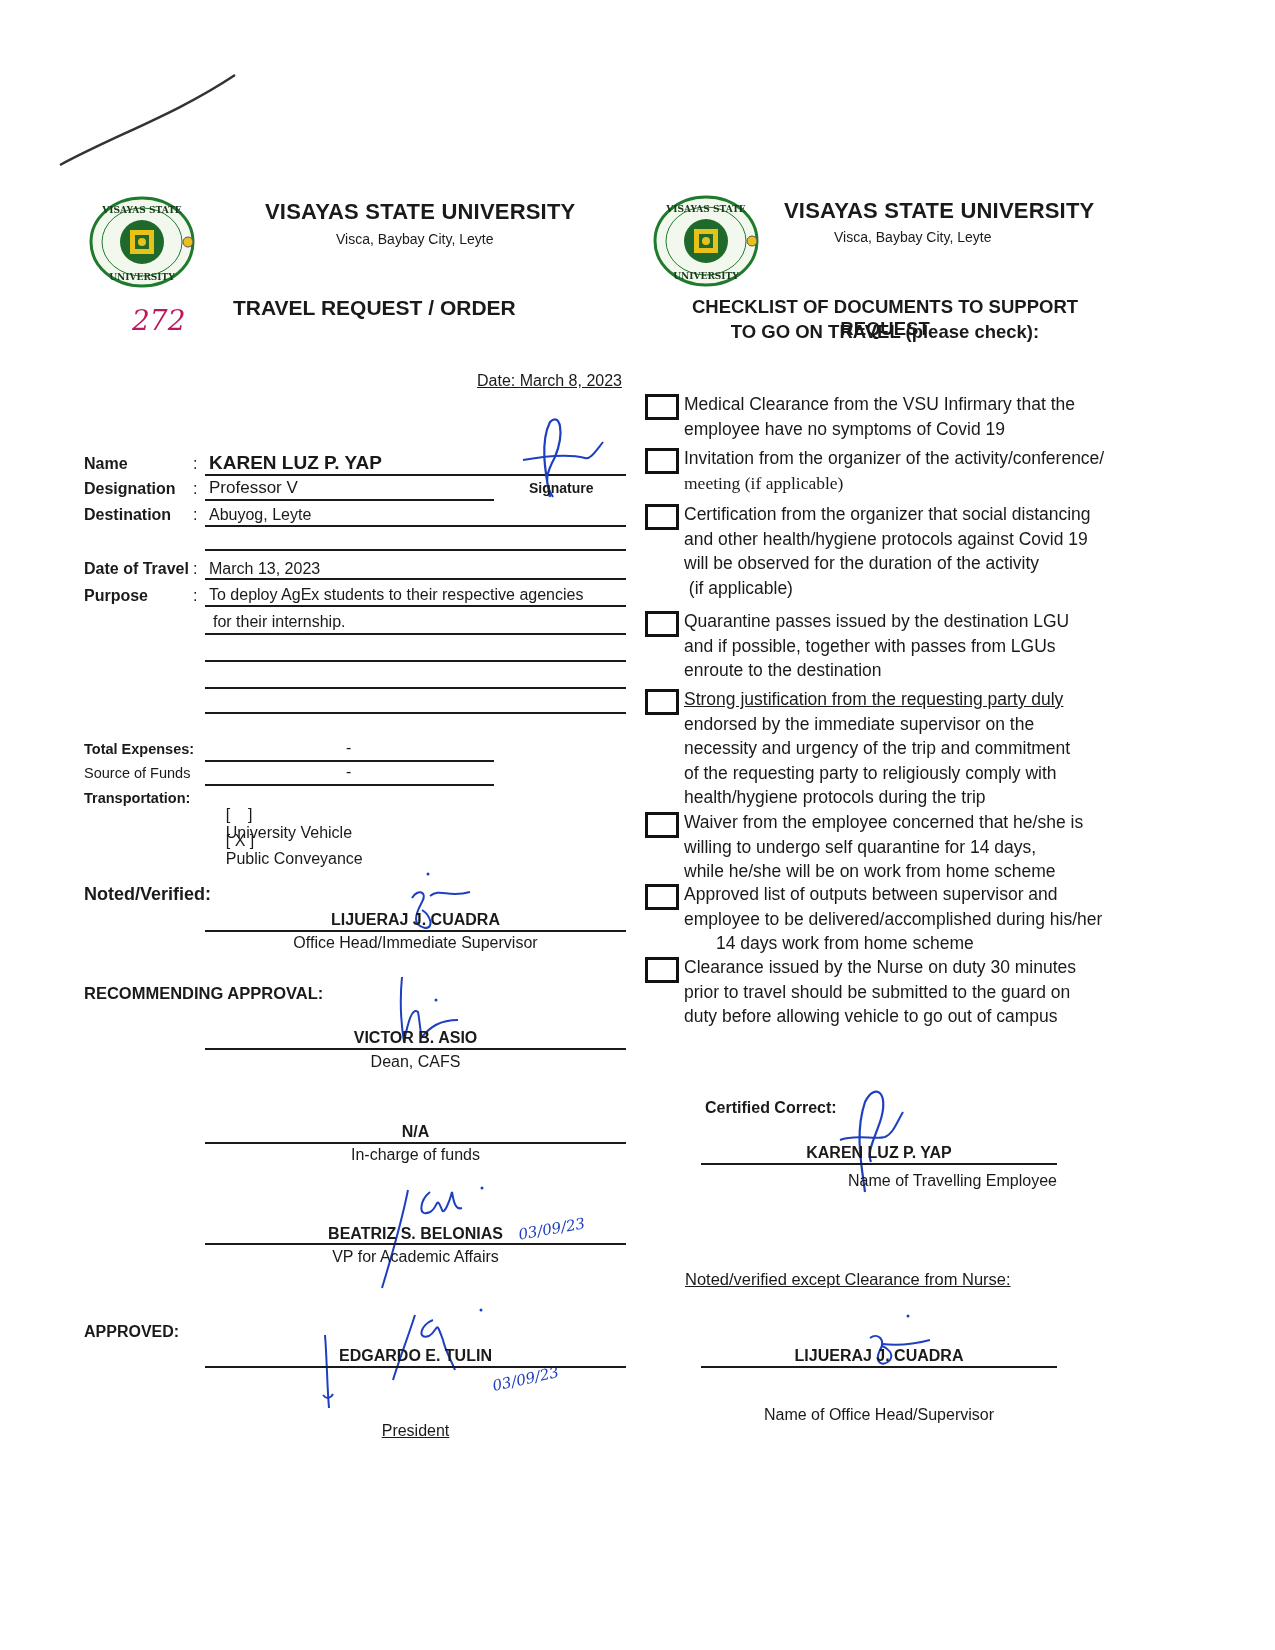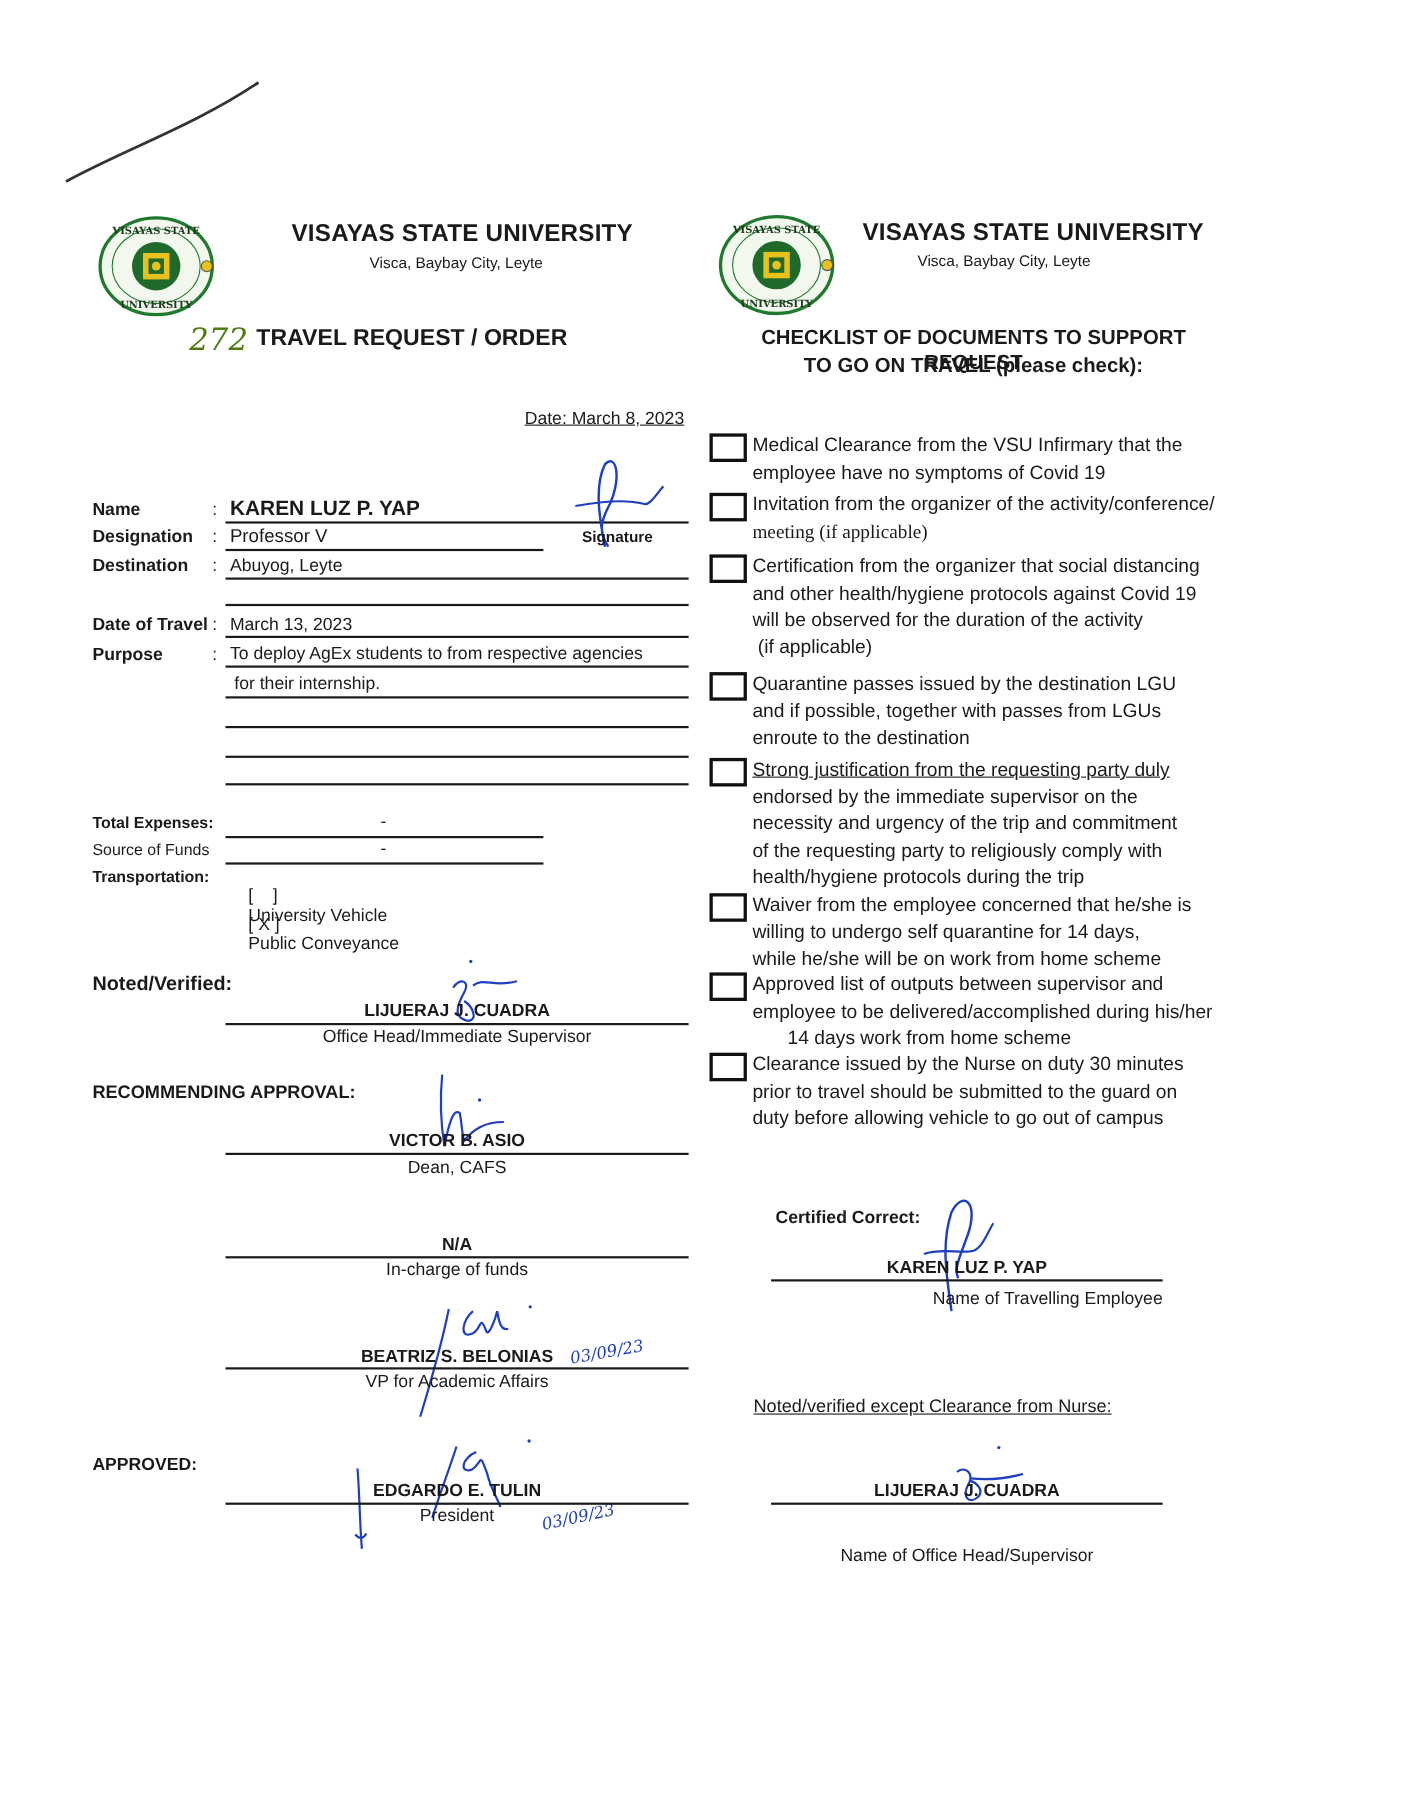--- a/index.html
+++ b/index.html
@@ -36,21 +36,21 @@
     <rect x="47" y="39" width="14" height="14" fill="#1f6a2a"></rect>
     <circle cx="54" cy="46" r="4" fill="#e8c21a"></circle>
     <circle cx="100" cy="46" r="5" fill="#e8c21a" stroke="#555" stroke-width="1"></circle>
     <text x="54" y="17" font-size="9" text-anchor="middle" font-family="DejaVu Serif, serif" font-weight="bold" fill="#1a3a1a">VISAYAS STATE</text>
     <text x="54" y="84" font-size="9" text-anchor="middle" font-family="DejaVu Serif, serif" font-weight="bold" fill="#1a3a1a">UNIVERSITY</text>
   </svg>
 
   <div class="abs uni-title" style="left:265px;top:199px;">VISAYAS STATE UNIVERSITY</div>
   <div class="abs uni-sub" style="left:336px;top:231px;">Visca, Baybay City, Leyte</div>
 
-  <div class="abs" style="left:132px;top:292px;font-family:'DejaVu Serif',serif;font-style:italic;font-size:28px;color:#4d7c0f;margin-left:40px;">272</div>
+  <div class="abs" style="left:132px;top:304px;font-family:'DejaVu Serif',serif;font-style:italic;font-size:28px;color:#be185d;">272</div>
   <div class="abs" style="left:233px;top:296px;font-size:21px;font-weight:bold;">TRAVEL REQUEST / ORDER</div>
 
   <div class="abs val" style="left:477px;top:372px;text-decoration:underline;">Date: March 8, 2023</div>
 
   <div class="abs lbl" style="left:84px;top:455px;">Name</div>
   <div class="abs colon" style="left:193px;top:455px;">:</div>
   <div class="abs" style="left:209px;top:452px;font-size:19px;font-weight:bold;">KAREN LUZ P. YAP</div>
   <div class="line" style="left:205px;top:474px;width:421px;"></div>
 
   <svg class="ink" style="left:515px;top:412px;" width="95" height="95">
@@ -70,21 +70,21 @@
   <div class="line" style="left:205px;top:525px;width:421px;"></div>
   <div class="line" style="left:205px;top:549px;width:421px;"></div>
 
   <div class="abs lbl" style="left:84px;top:560px;">Date of Travel</div>
   <div class="abs colon" style="left:193px;top:560px;">:</div>
   <div class="abs val" style="left:209px;top:560px;">March 13, 2023</div>
   <div class="line" style="left:205px;top:578px;width:421px;"></div>
 
   <div class="abs lbl" style="left:84px;top:587px;">Purpose</div>
   <div class="abs colon" style="left:193px;top:587px;">:</div>
-  <div class="abs val" style="left:209px;top:586px;">To deploy AgEx students to from respective agencies</div>
+  <div class="abs val" style="left:209px;top:586px;">To deploy AgEx students to their respective agencies</div>
   <div class="line" style="left:205px;top:605px;width:421px;"></div>
   <div class="abs val" style="left:213px;top:613px;">for their internship.</div>
   <div class="line" style="left:205px;top:633px;width:421px;"></div>
   <div class="line" style="left:205px;top:660px;width:421px;"></div>
   <div class="line" style="left:205px;top:687px;width:421px;"></div>
   <div class="line" style="left:205px;top:712px;width:421px;"></div>
 
   <div class="abs" style="left:84px;top:741px;font-size:14.5px;font-weight:bold;">Total Expenses:</div>
   <div class="abs val" style="left:346px;top:739px;">-</div>
   <div class="line" style="left:205px;top:760px;width:289px;"></div>
@@ -140,21 +140,21 @@
   <svg class="ink" style="left:315px;top:1300px;" width="170" height="115">
     <path d="M10 35 C 12 60, 12 85, 14 108" stroke="#1e3fbf" stroke-width="2" fill="none"></path>
     <path d="M8 95 C 12 100, 16 98, 18 94" stroke="#1e3fbf" stroke-width="2" fill="none"></path>
     <path d="M100 15 C 92 40, 84 60, 78 80" stroke="#1e3fbf" stroke-width="2" fill="none"></path>
     <path d="M118 20 C 105 25, 102 40, 114 36 C 124 30, 120 18, 128 40 C 130 50, 136 60, 140 70" stroke="#1e3fbf" stroke-width="2" fill="none"></path>
     <circle cx="166" cy="10" r="1.5" fill="#1e3fbf"></circle>
   </svg>
   <div class="sig-name" style="left:205px;width:421px;top:1347px;">EDGARDO E. TULIN</div>
   <div class="abs" style="left:492px;top:1370px;font-family:'DejaVu Serif',serif;font-style:italic;font-size:15px;color:#1e3fbf;transform:rotate(-12deg);">03/09/23</div>
   <div class="line" style="left:205px;top:1366px;width:421px;"></div>
-  <div class="sig-role" style="left:205px;width:421px;top:1370px;">President</div>
+  <div class="sig-role" style="left:205px;width:421px;top:1422px;text-decoration:underline;">President</div>
 </div>
 
 <div>
   <svg class="seal" style="left:652px;top:195px;" viewBox="0 0 108 92">
     <ellipse cx="54" cy="46" rx="51" ry="44" fill="#f3f8ee" stroke="#1f7a2e" stroke-width="3"></ellipse>
     <ellipse cx="54" cy="46" rx="40" ry="34" fill="none" stroke="#1f7a2e" stroke-width="1"></ellipse>
     <circle cx="54" cy="46" r="22" fill="#1f6a2a"></circle>
     <rect x="42" y="34" width="24" height="24" fill="#e8c21a"></rect>
     <rect x="47" y="39" width="14" height="14" fill="#1f6a2a"></rect>
     <circle cx="54" cy="46" r="4" fill="#e8c21a"></circle>

